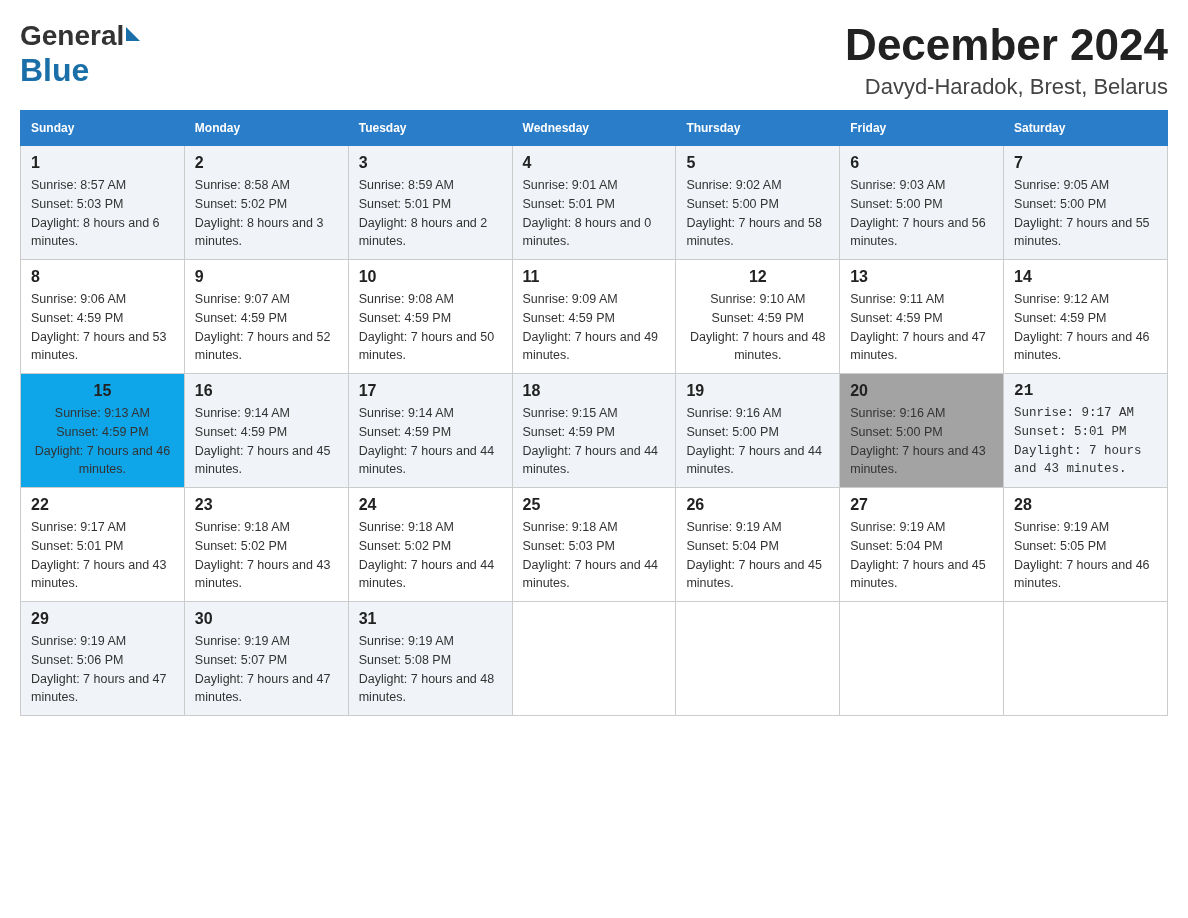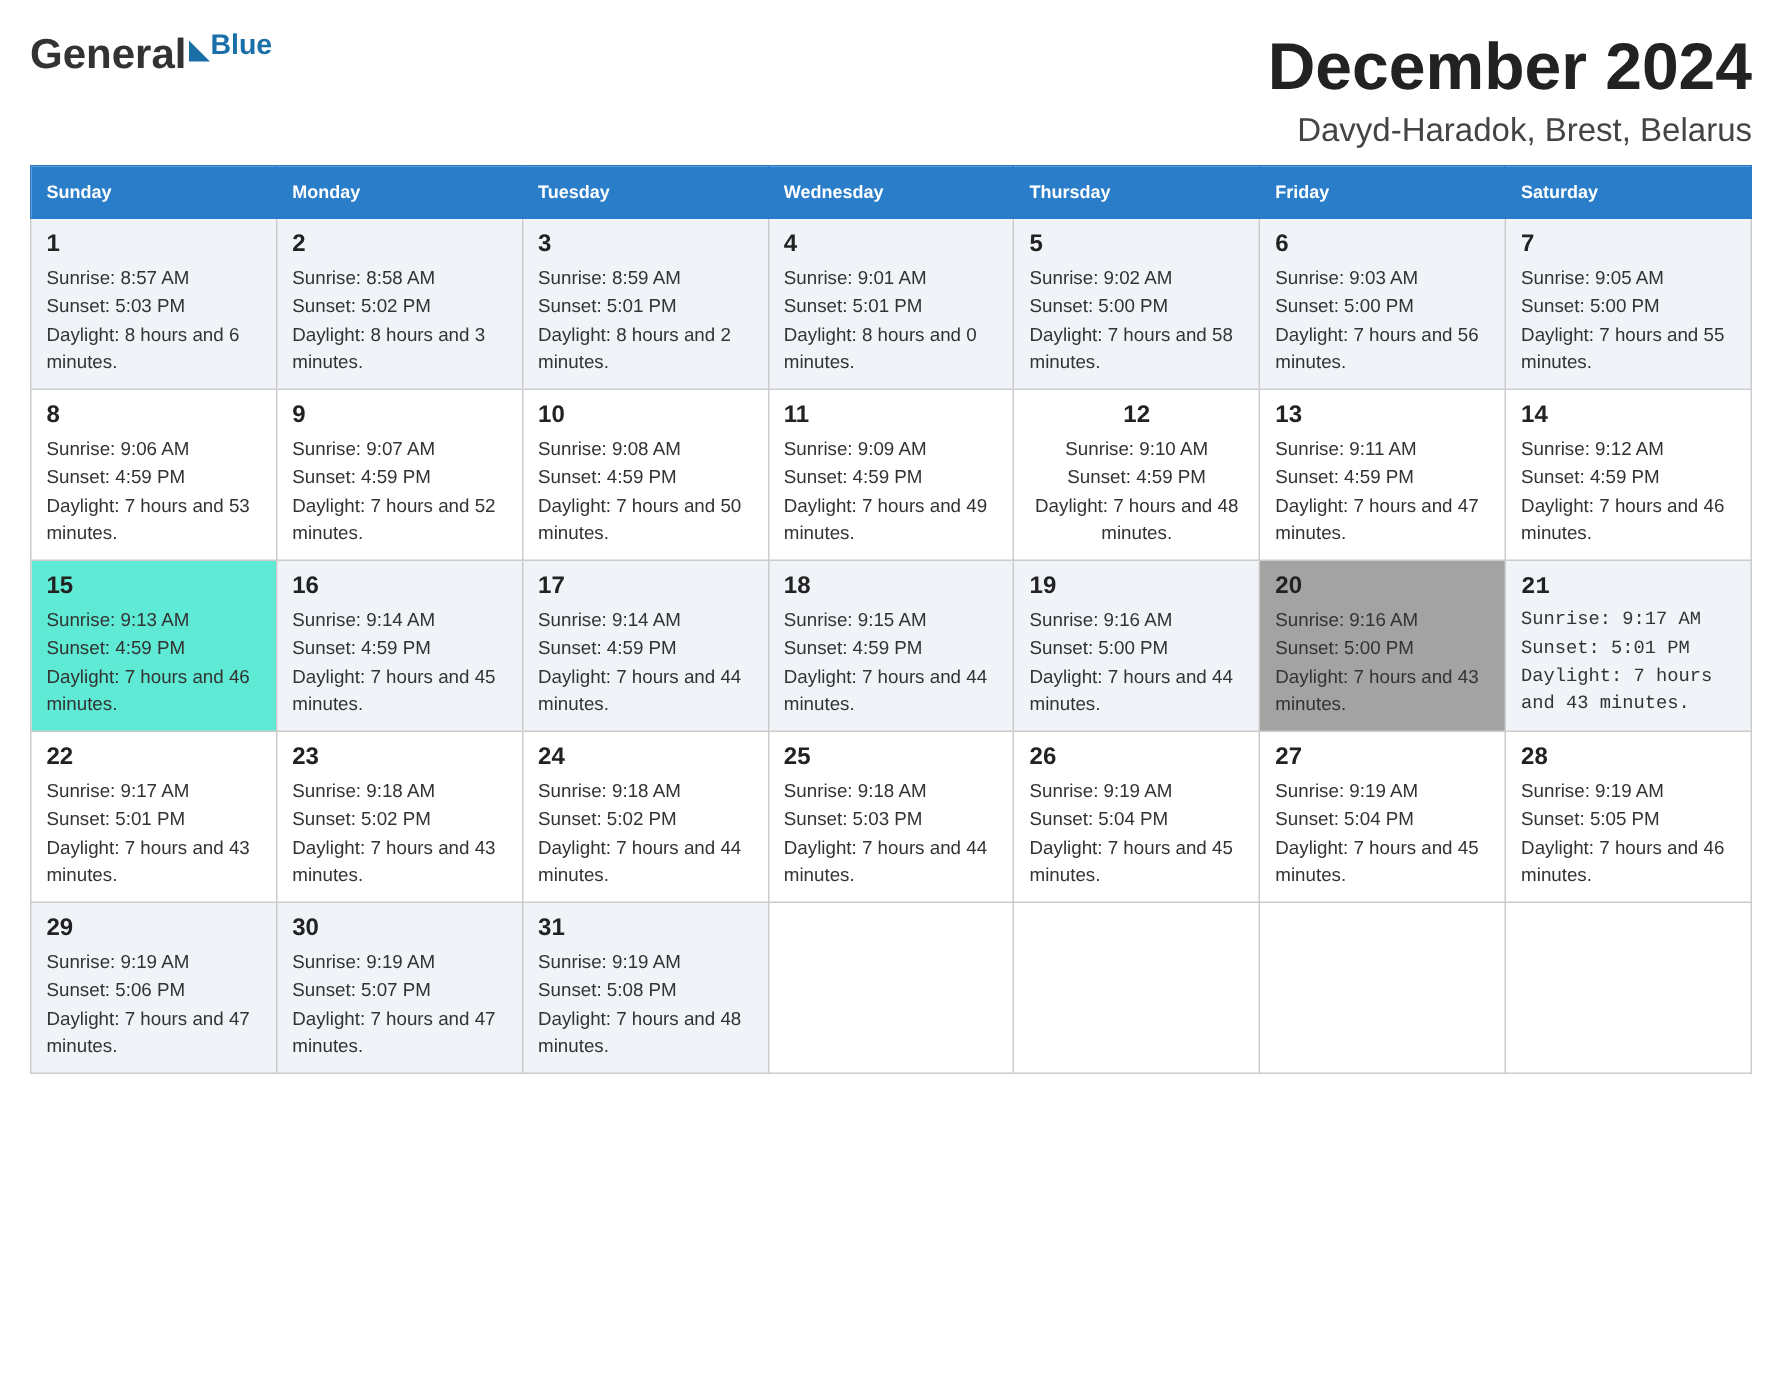--- a/index.html
+++ b/index.html
@@ -11,37 +11,38 @@
       padding: 20px;
     }
     .header {
       display: flex;
       justify-content: space-between;
       align-items: flex-start;
       margin-bottom: 10px;
     }
     .logo {
       display: flex;
+      flex-direction: column;
       align-items: flex-start;
     }
     .logo-text {
       display: flex;
       align-items: center;
     }
     .logo-general {
       font-size: 28px;
       font-weight: bold;
       color: #333;
     }
     .logo-blue-container {
       display: flex;
       align-items: center;
     }
     .logo-blue {
-      font-size: 19px;
+      font-size: 32px;
       font-weight: bold;
       color: #1a6fa8;
     }
     .logo-triangle {
       width: 0;
       height: 0;
       border-left: 14px solid #1a6fa8;
       border-top: 14px solid transparent;
       border-bottom: 0px solid transparent;
       margin-left: 2px;
@@ -189,21 +190,21 @@
         <td style="background-color: rgb(255, 255, 255);">
           <span class="day-number">13</span>
           <div class="day-info">Sunrise: 9:11 AM<br>Sunset: 4:59 PM<br>Daylight: 7 hours and 47 minutes.</div>
         </td>
         <td style="background-color: rgb(255, 255, 255);">
           <span class="day-number">14</span>
           <div class="day-info">Sunrise: 9:12 AM<br>Sunset: 4:59 PM<br>Daylight: 7 hours and 46 minutes.</div>
         </td>
       </tr>
       <tr>
-        <td style="background-color: #5eead4;">
+        <td style="background-color: #0ea5e9; text-align: center;">
           <span class="day-number">15</span>
           <div class="day-info">Sunrise: 9:13 AM<br>Sunset: 4:59 PM<br>Daylight: 7 hours and 46 minutes.</div>
         </td>
         <td style="background-color: rgb(240, 244, 248);">
           <span class="day-number">16</span>
           <div class="day-info">Sunrise: 9:14 AM<br>Sunset: 4:59 PM<br>Daylight: 7 hours and 45 minutes.</div>
         </td>
         <td style="background-color: rgb(240, 244, 248);">
           <span class="day-number">17</span>
           <div class="day-info">Sunrise: 9:14 AM<br>Sunset: 4:59 PM<br>Daylight: 7 hours and 44 minutes.</div>

